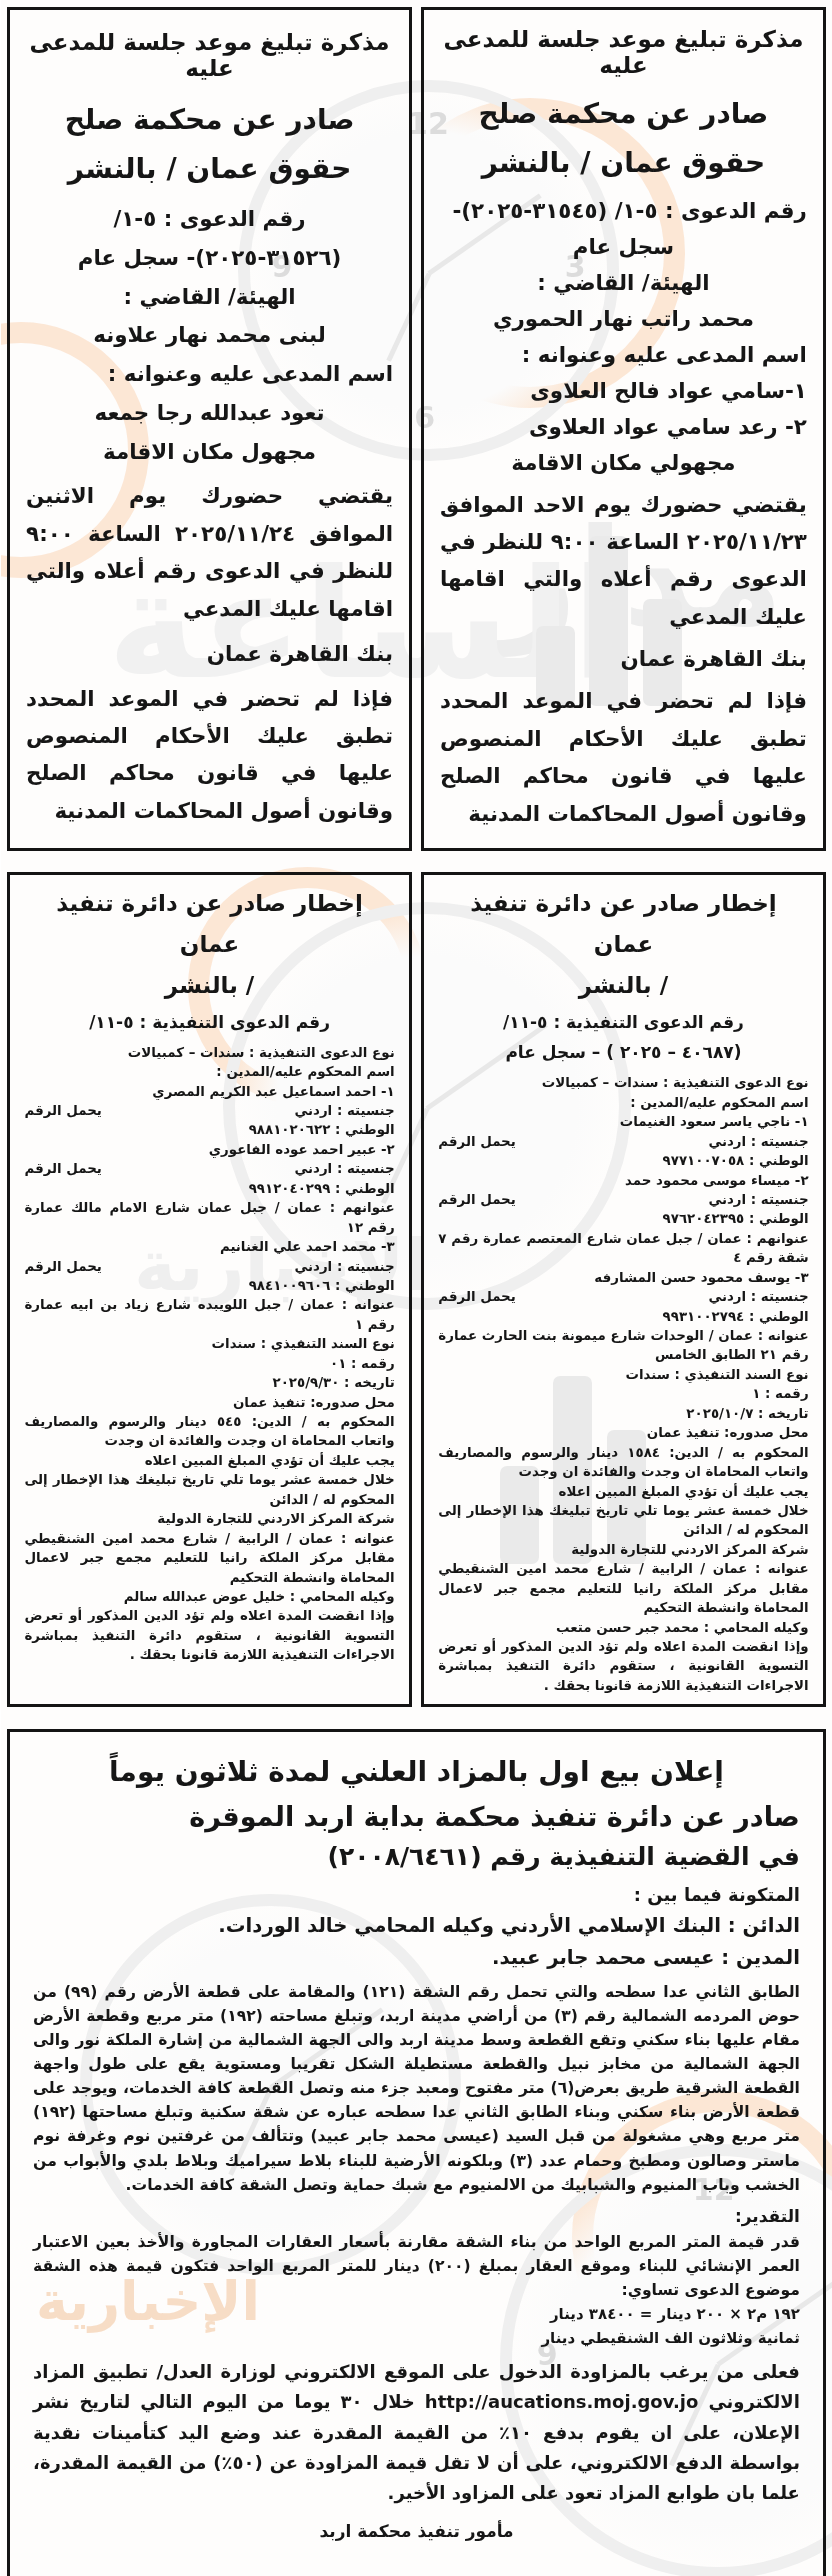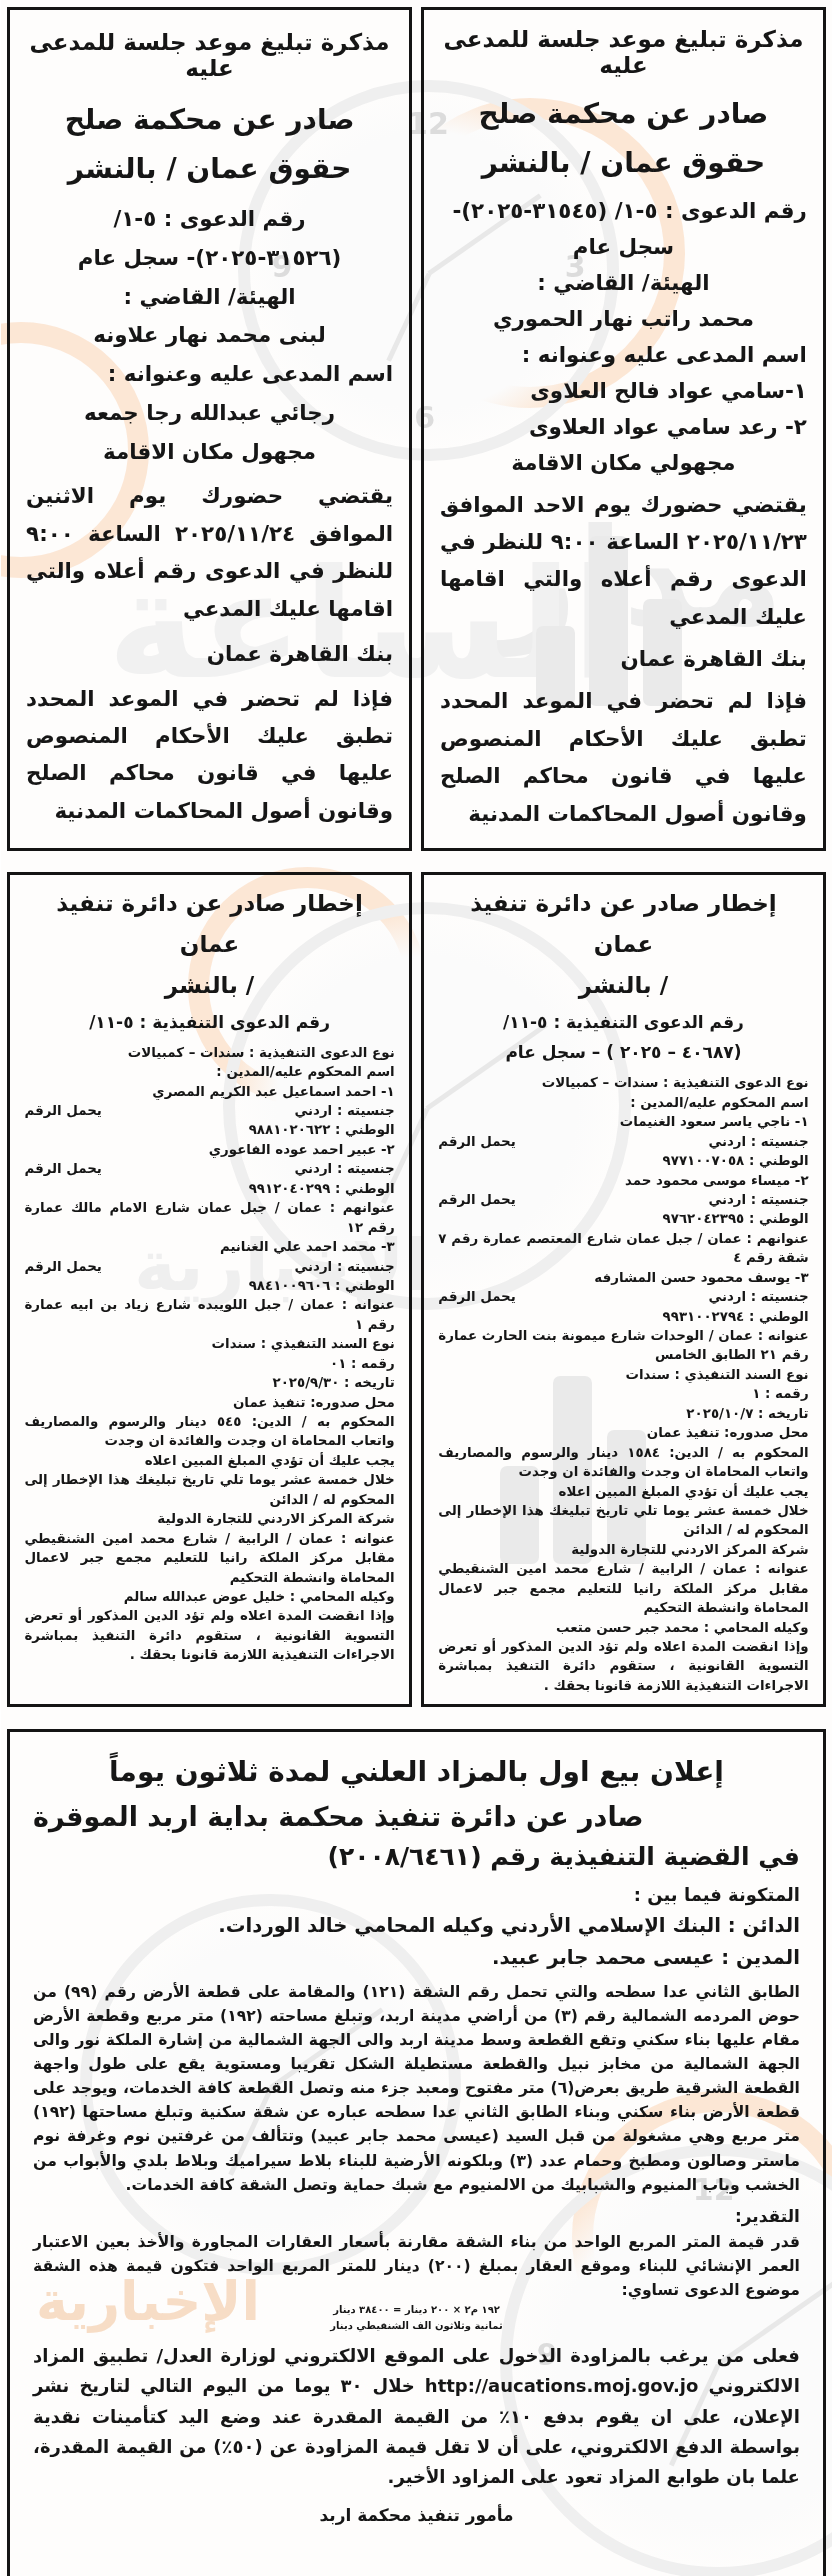--- a/index.html
+++ b/index.html
@@ -33,27 +33,27 @@
   .ekhtar{height:835px;padding:7.1px 14.3px;}
   .ekhtar .eh{text-align:center;font-size:23px;line-height:1.8;}
   .ekhtar .eh2{text-align:center;font-size:17px;line-height:1.8;}
   .ekhtar .bd{font-size:13.4px;line-height:1.45;text-align:right;margin-top:5.4px;}
   .ekhtar .split{display:flex;justify-content:space-between;}
   .ekhtar .pgj{text-align:justify;}
 
   
   .auction{grid-column:span 2;height:1088px;padding:9px 23px;}
   .a-t1{text-align:center;font-size:28px;margin:14.3px 0 5.4px;}
-  .a-t2{text-align:left;font-size:27px;margin:12.5px 0 5.4px;}
+  .a-t2{text-align:right;font-size:27px;margin:12.5px 0 5.4px;}
   .a-t3{text-align:right;font-size:25px;margin:10.7px 0 3.6px;}
   .a-lbl{font-size:18px;margin:12.5px 0 1.8px;}
   .a-party{font-size:19.7px;margin:9px 0;}
   .a-desc{font-size:15.6px;line-height:1.55;text-align:justify;margin-top:10.7px;}
   .a-lbl2{font-size:17px;margin-top:9px;}
-  .a-calc{font-size:10px;line-height:1.6;text-align:center;}
+  .a-calc{font-size:15px;line-height:1.6;text-align:right;}
   .a-bid{font-size:18px;line-height:1.68;text-align:justify;margin-top:7.1px;}
   .a-sig{font-size:17px;margin-top:12.5px;text-align:center;}
 </style>
 </head>
 <body>
 
 <div class="page">
 
   <div class="wm-layer">
     <div class="ring" style="left:375px;top:98px;width:268px;height:268px;"></div>
@@ -107,21 +107,21 @@
     </section>
 
     <section class="box summons">
       <div class="hd">مذكرة تبليغ موعد جلسة للمدعى عليه</div>
       <div class="hd-big">صادر عن محكمة صلح حقوق عمان / بالنشر</div>
       <div>رقم الدعوى : ٥-١/</div>
       <div>(٣١٥٢٦-٢٠٢٥)- سجل عام</div>
       <div>الهيئة/ القاضي :</div>
       <div>لبنى محمد نهار علاونه</div>
       <div class="tr">اسم المدعى عليه وعنوانه :</div>
-      <div>رجائي عبدالله رجا جمعه</div>
+      <div>تعود عبدالله رجا جمعه</div>
       <div>مجهول مكان الاقامة</div>
       <div class="pg">يقتضي حضورك يوم الاثنين الموافق ٢٠٢٥/١١/٢٤ الساعة ٩:٠٠ للنظر في الدعوى رقم أعلاه والتي اقامها عليك المدعي</div>
       <div class="tr">بنك القاهرة عمان</div>
       <div class="pg">فإذا لم تحضر في الموعد المحدد تطبق عليك الأحكام المنصوص عليها في قانون محاكم الصلح وقانون أصول المحاكمات المدنية</div>
     </section>
 
     <section class="box ekhtar">
       <div class="eh">إخطار صادر عن دائرة تنفيذ عمان</div>
       <div class="eh">/ بالنشر</div>
       <div class="eh2">رقم الدعوى التنفيذية : ٥-١١/</div>

